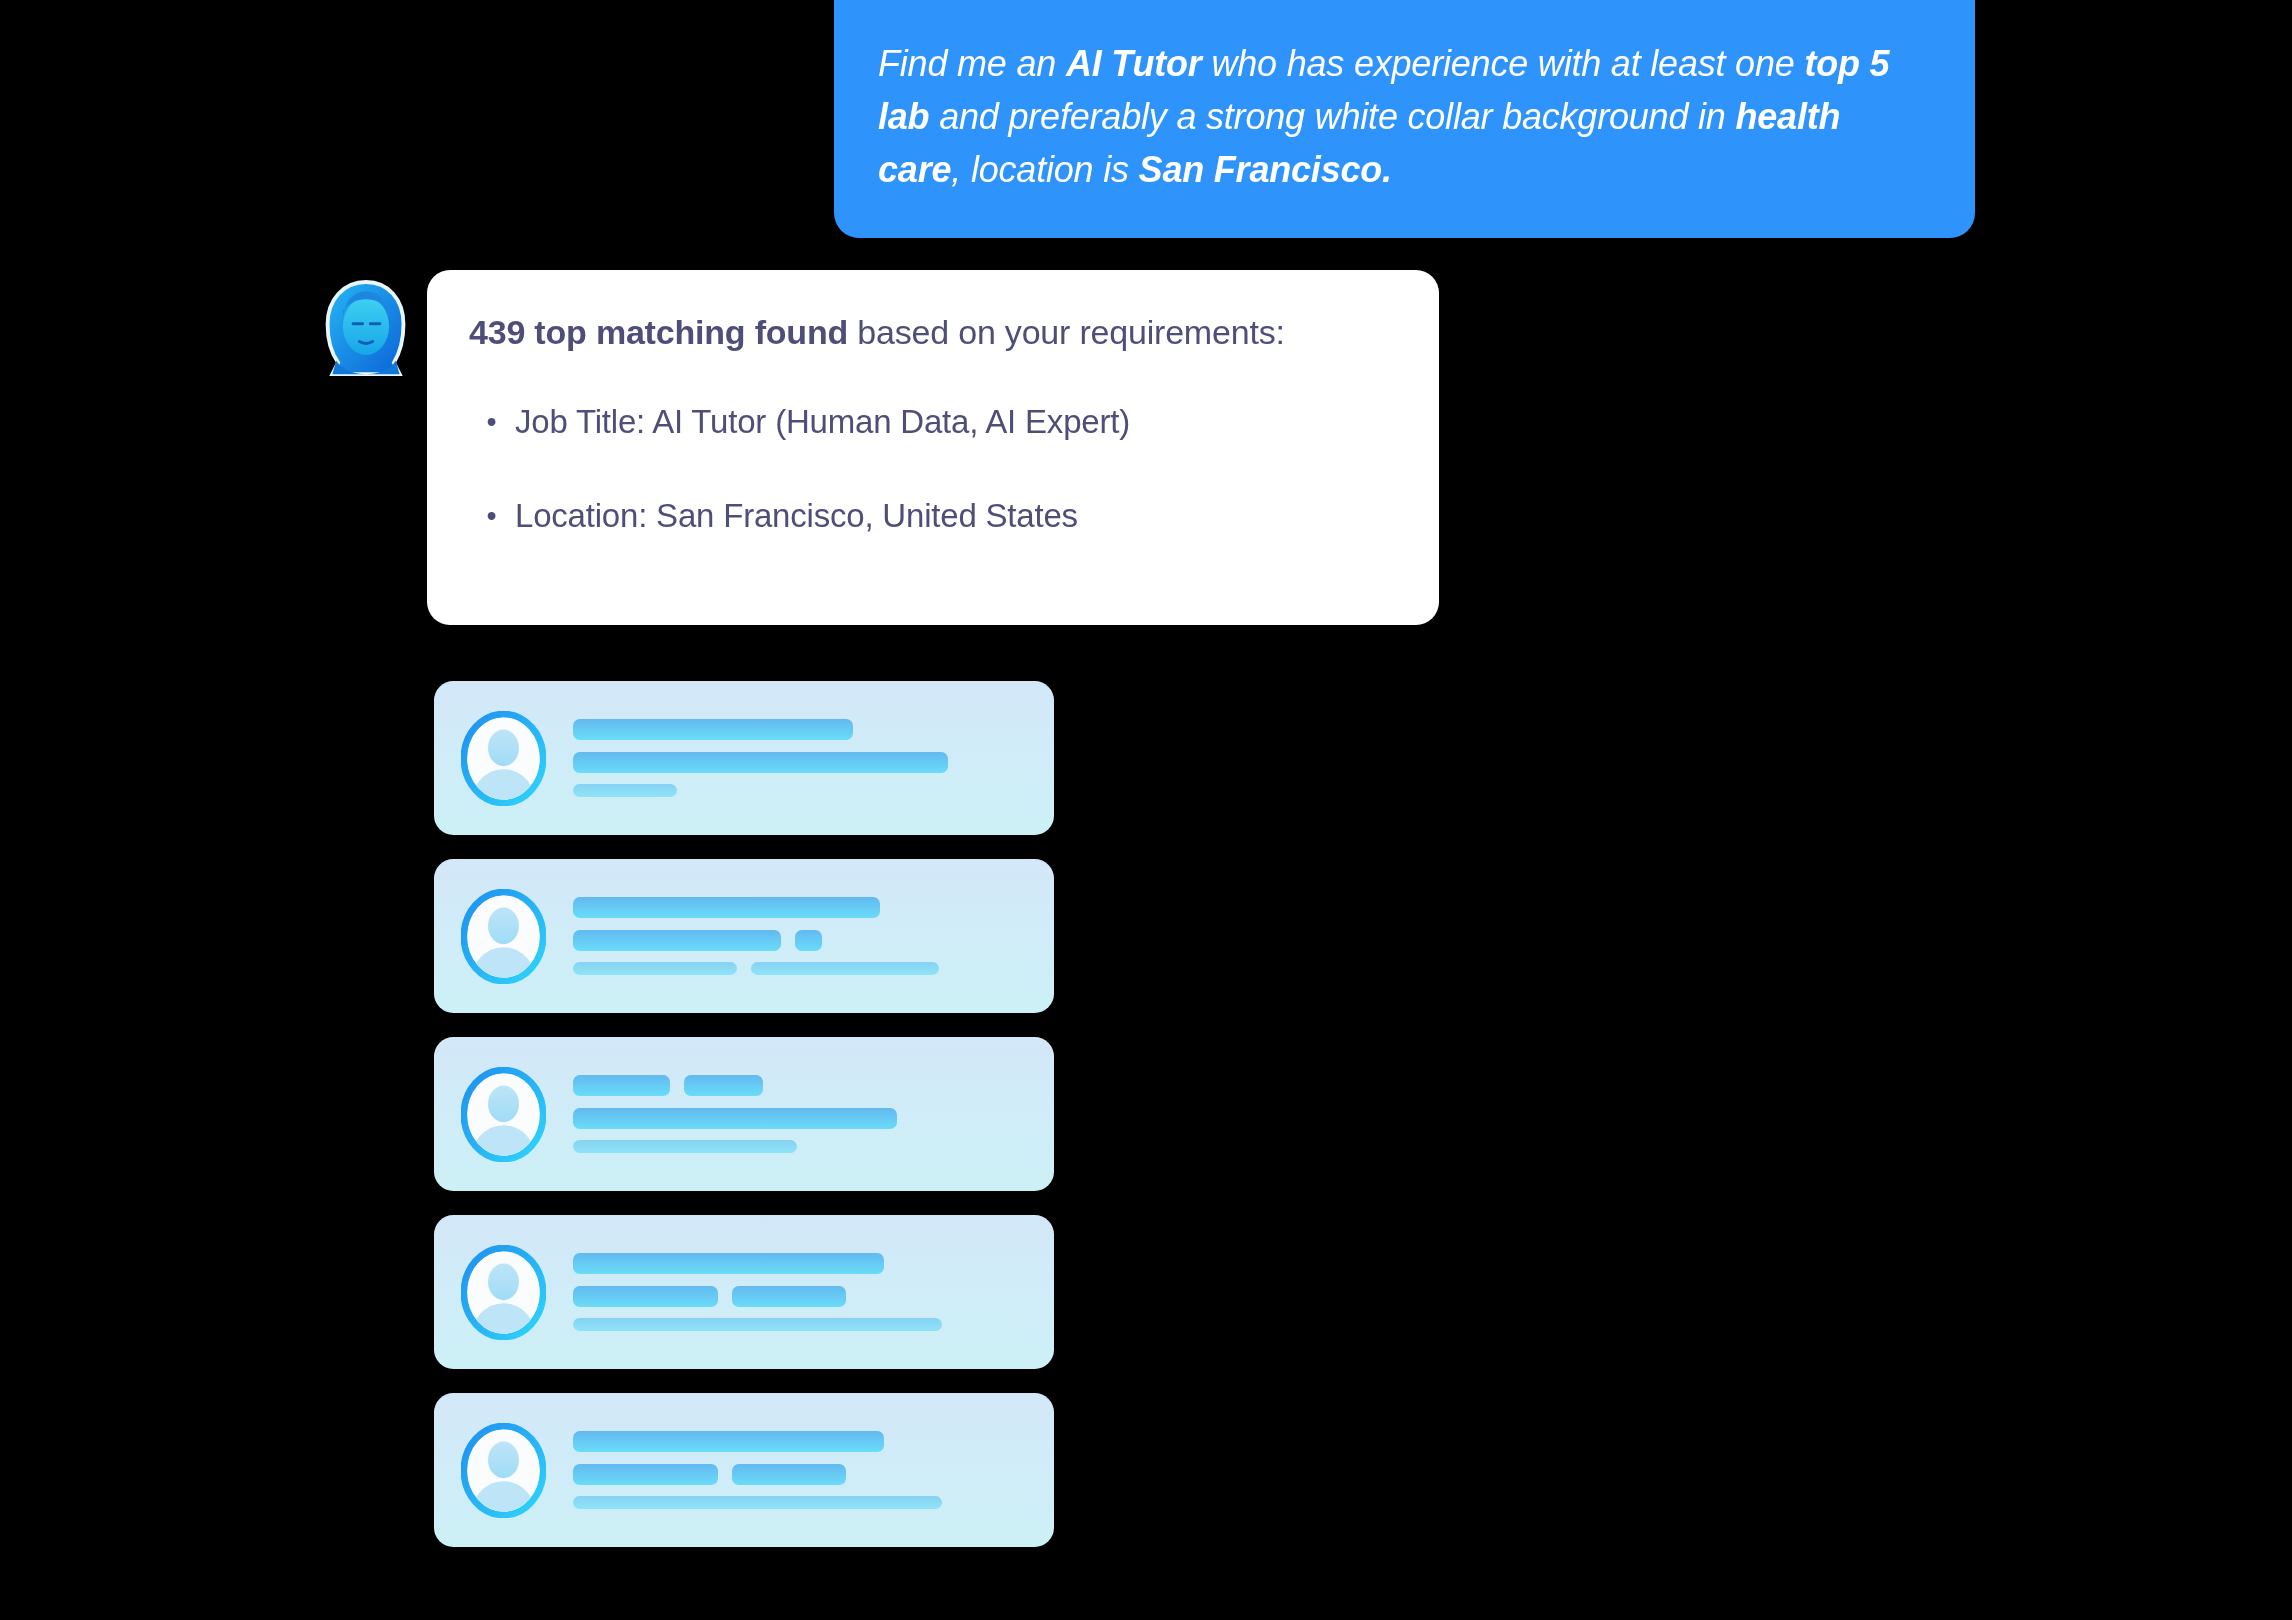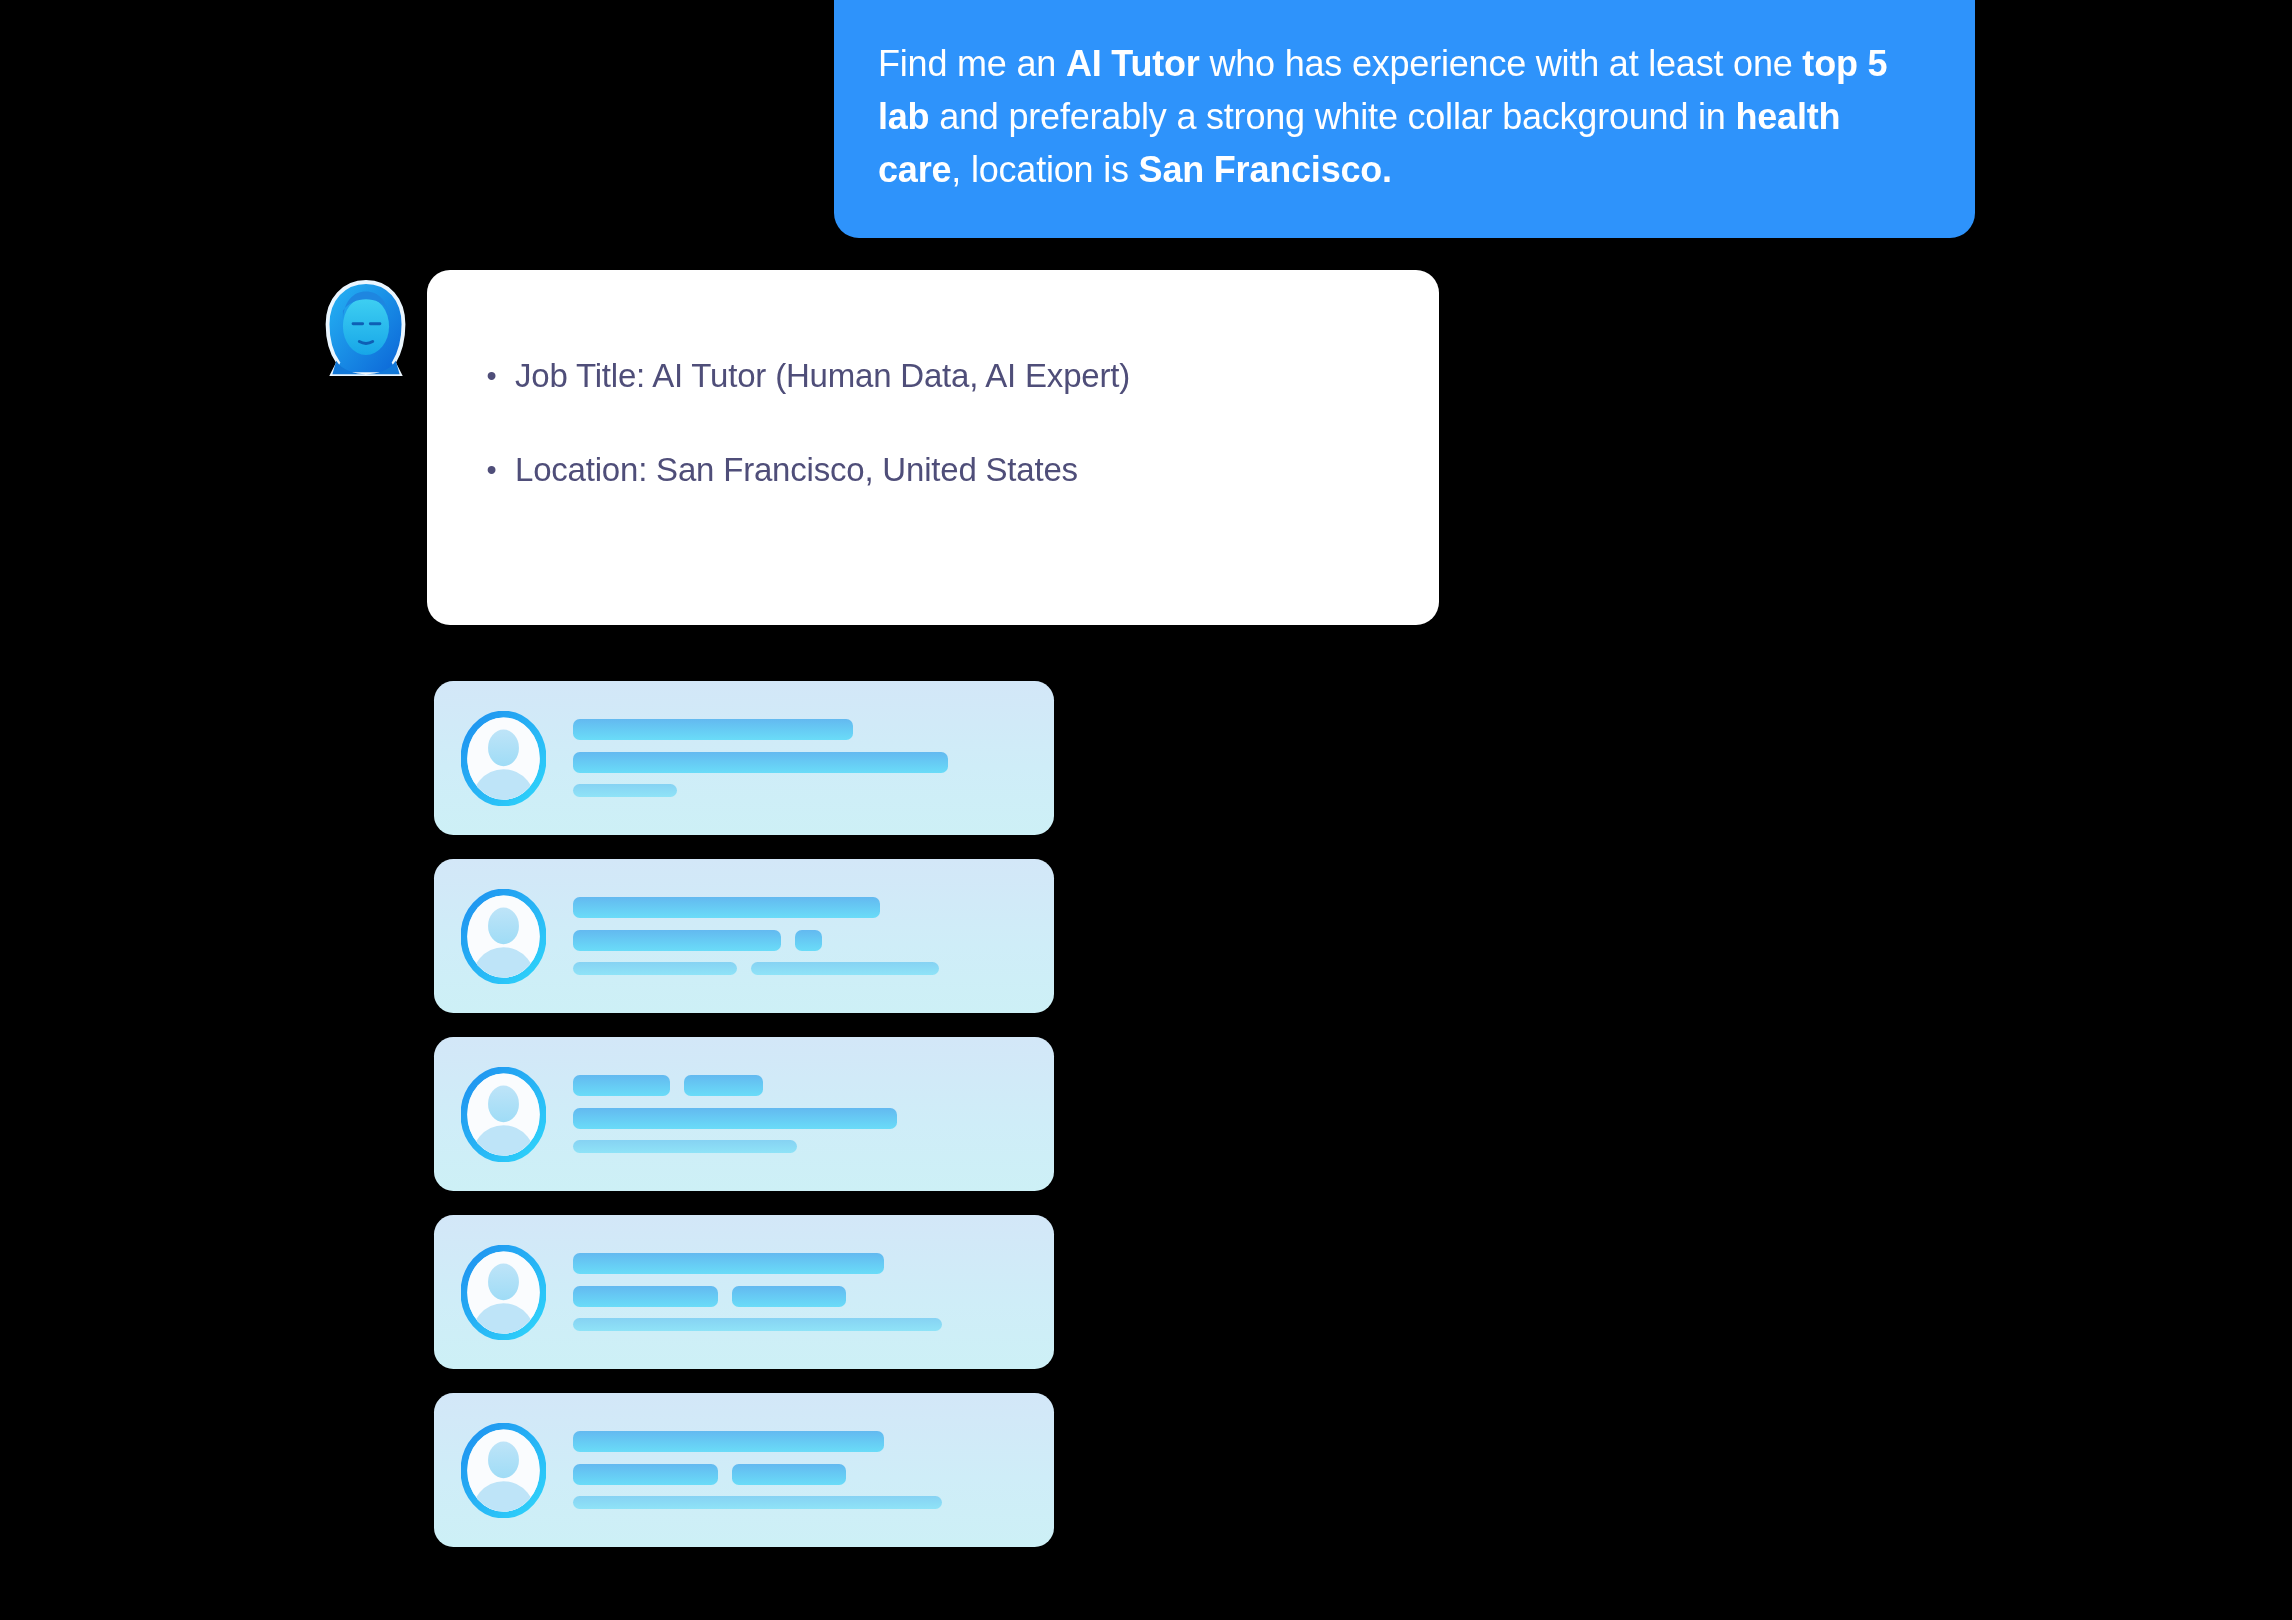--- a/index.html
+++ b/index.html
@@ -23,20 +23,21 @@
     top: 0px;
     width: 1141px;
     padding: 37px 44px 42px 44px;
     box-sizing: border-box;
     background: #2E93FB;
     border-radius: 0 0 25px 25px;
     color: #ffffff;
     font-size: 36px;
     line-height: 53px;
     letter-spacing: -0.2px;
+    font-style: italic;
   }
   #query-bubble b { font-weight: 700; }
 
   
   #assistant-row {
     position: absolute;
     left: 317px;
     top: 270px;
     width: 1255px;
   }
@@ -164,20 +165,23 @@
       <ellipse cx="51" cy="50" rx="24" ry="30" fill="url(#faceG)"></ellipse>
       <path d="M27 46 C27 24 38 14 51 14 C64 14 75 24 75 46 L75 34 C70 26 60 22 51 22 C42 22 32 26 27 34 Z" fill="#1E86E0"></path>
       <rect x="36" y="46" width="13" height="3" rx="1.5" fill="#0E5FB5"></rect>
       <rect x="54" y="46" width="13" height="3" rx="1.5" fill="#0E5FB5"></rect>
       <path d="M44 66 Q51 70 58 66" stroke="#0E5FB5" stroke-width="3" fill="none" stroke-linecap="round"></path>
       <path d="M20 86 C26 96 40 100 51 100 C62 100 76 96 82 86 L86 100 L16 100 Z" fill="#1278D8"></path>
     </svg>
   </div>
 
   <div id="answer-card">
+    <div id="answer-headline">
+      <b>439 top matching found</b><span> based on your requirements:</span>
+    </div>
     <ul id="answer-list">
         <li>Job Title: AI Tutor (Human Data, AI Expert)</li>
         <li>Location: San Francisco, United States</li>
       </ul>
   </div>
 </div>
 
 <div id="results">
     <div class="result-card">
       <div class="result-avatar">

